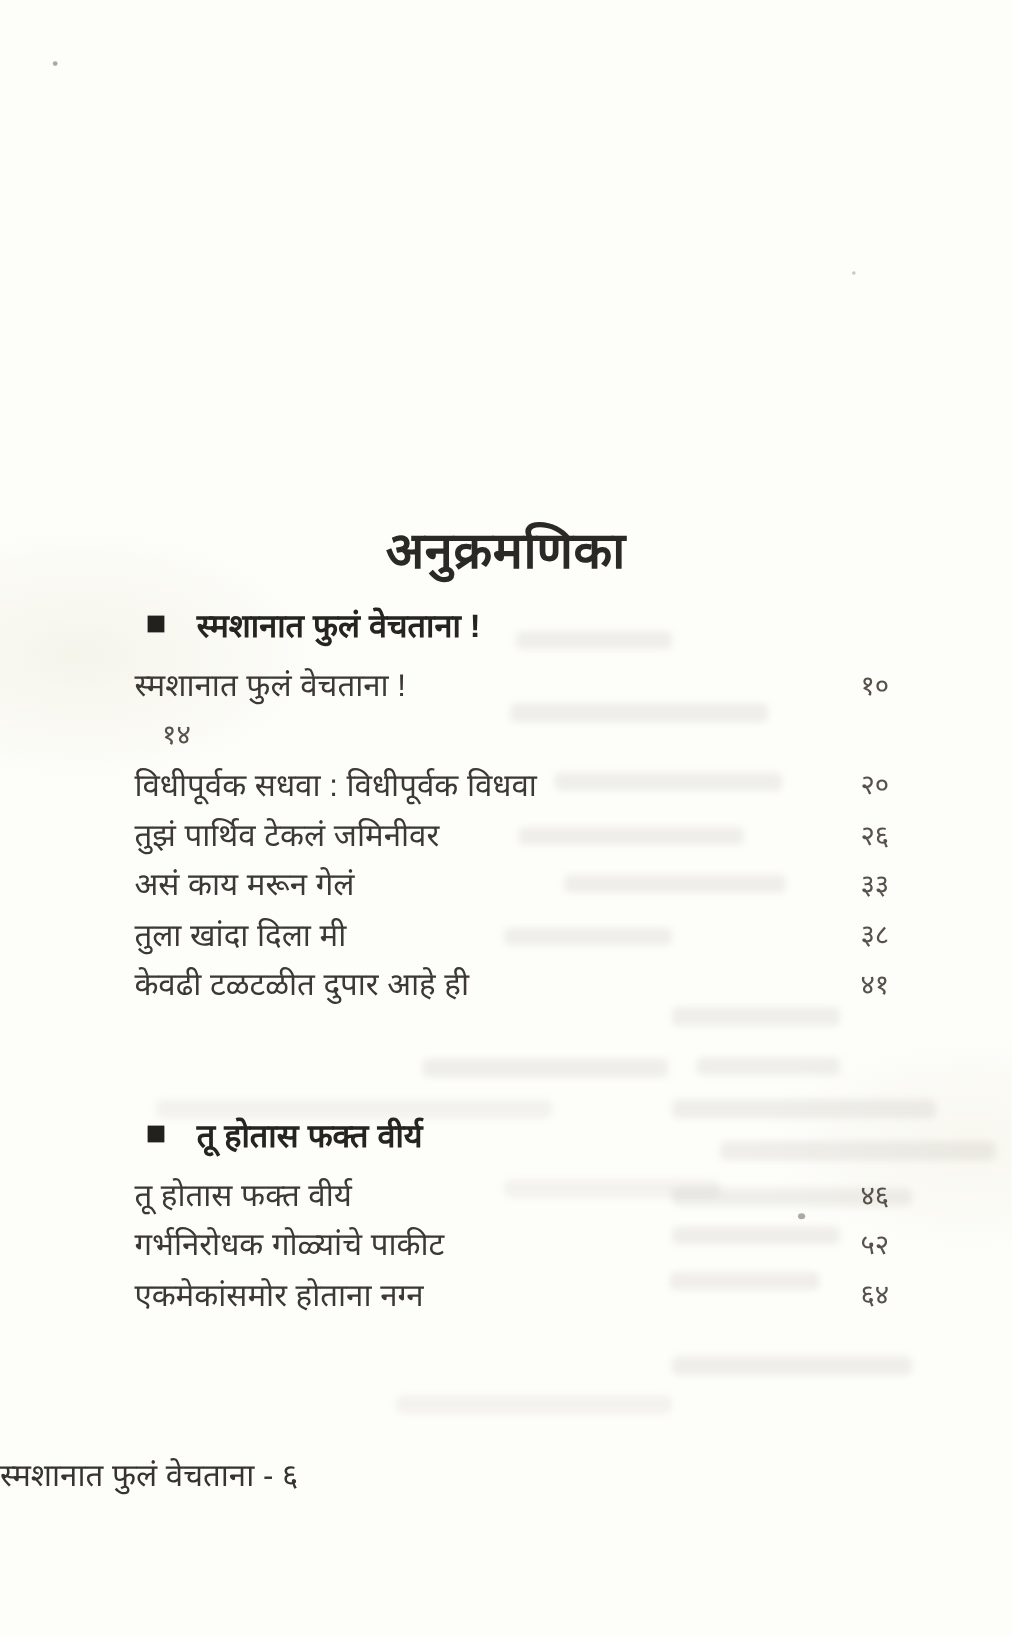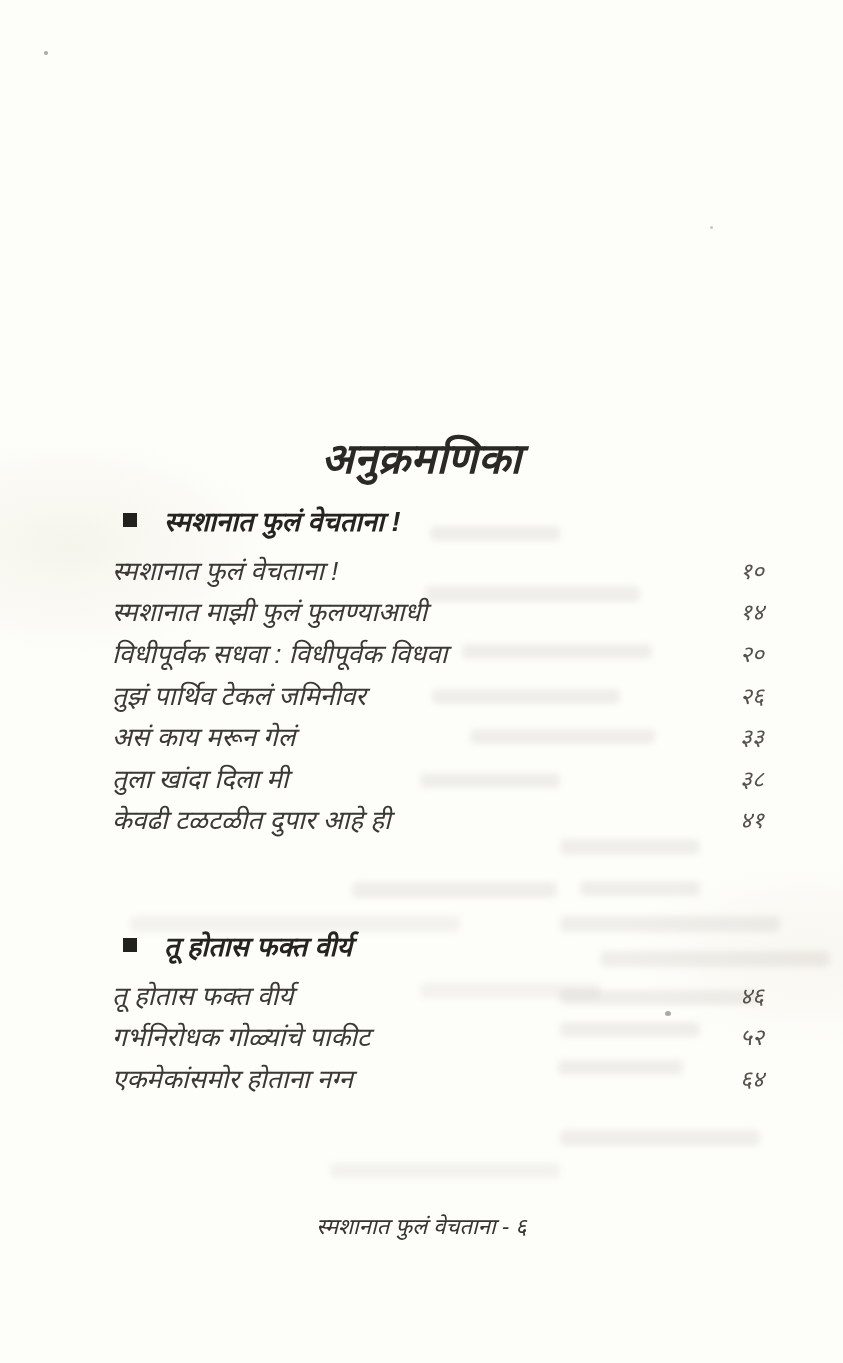--- a/index.html
+++ b/index.html
@@ -14,21 +14,20 @@
   }
   .page {
     position: relative;
     width: 843px;
     height: 1363px;
     background:
       radial-gradient(ellipse 300px 160px at 8% 40%, rgba(240,238,224,.55), rgba(240,238,224,0) 70%),
       radial-gradient(ellipse 260px 140px at 96% 70%, rgba(242,240,228,.45), rgba(242,240,228,0) 70%),
       #fdfdfa;
     overflow: hidden;
-    font-style: italic;
   }
 
   
   .ghost {
     position: absolute;
     border-radius: 5px;
     background: rgba(125,120,108,0.11);
     filter: blur(3px);
     pointer-events: none;
   }
@@ -88,31 +87,30 @@
   }
   .row-title {
     font-size: 26px;
     color: #3b3835;
     white-space: nowrap;
   }
   .row-page {
     font-size: 23px;
     color: #56514a;
     min-width: 70px;
-    text-align: right;
+    text-align: center;
     padding-right: 4px;
   }
 
   .footer {
     position: absolute;
     top: 1210px;
     left: 0;
     width: 100%;
-    text-align: center;
-    font-size: 22px;
+    font-size: 26px;
     color: #37342f;
   }
 </style>
 </head>
 <body>
 
 <div class="page">
 
   <div>
     <div class="ghost" style="left:430px; top:526px;  width:130px; height:15px;"></div>
@@ -143,21 +141,20 @@
   <div class="toc-section first">
     <div class="section-header">
       <span class="bullet"></span>
       <span class="section-heading">स्मशानात फुलं वेचताना !</span>
     </div>
     <div class="toc-row">
       <span class="row-title">स्मशानात फुलं वेचताना !</span>
       <span class="row-page">१०</span>
     </div>
     <div class="toc-row">
-      <span class="row-title">स्मशानात माझी फुलं फुलण्याआधी</span>
       <span class="row-page">१४</span>
     </div>
     <div class="toc-row">
       <span class="row-title">विधीपूर्वक सधवा : विधीपूर्वक विधवा</span>
       <span class="row-page">२०</span>
     </div>
     <div class="toc-row">
       <span class="row-title">तुझं पार्थिव टेकलं जमिनीवर</span>
       <span class="row-page">२६</span>
     </div>

